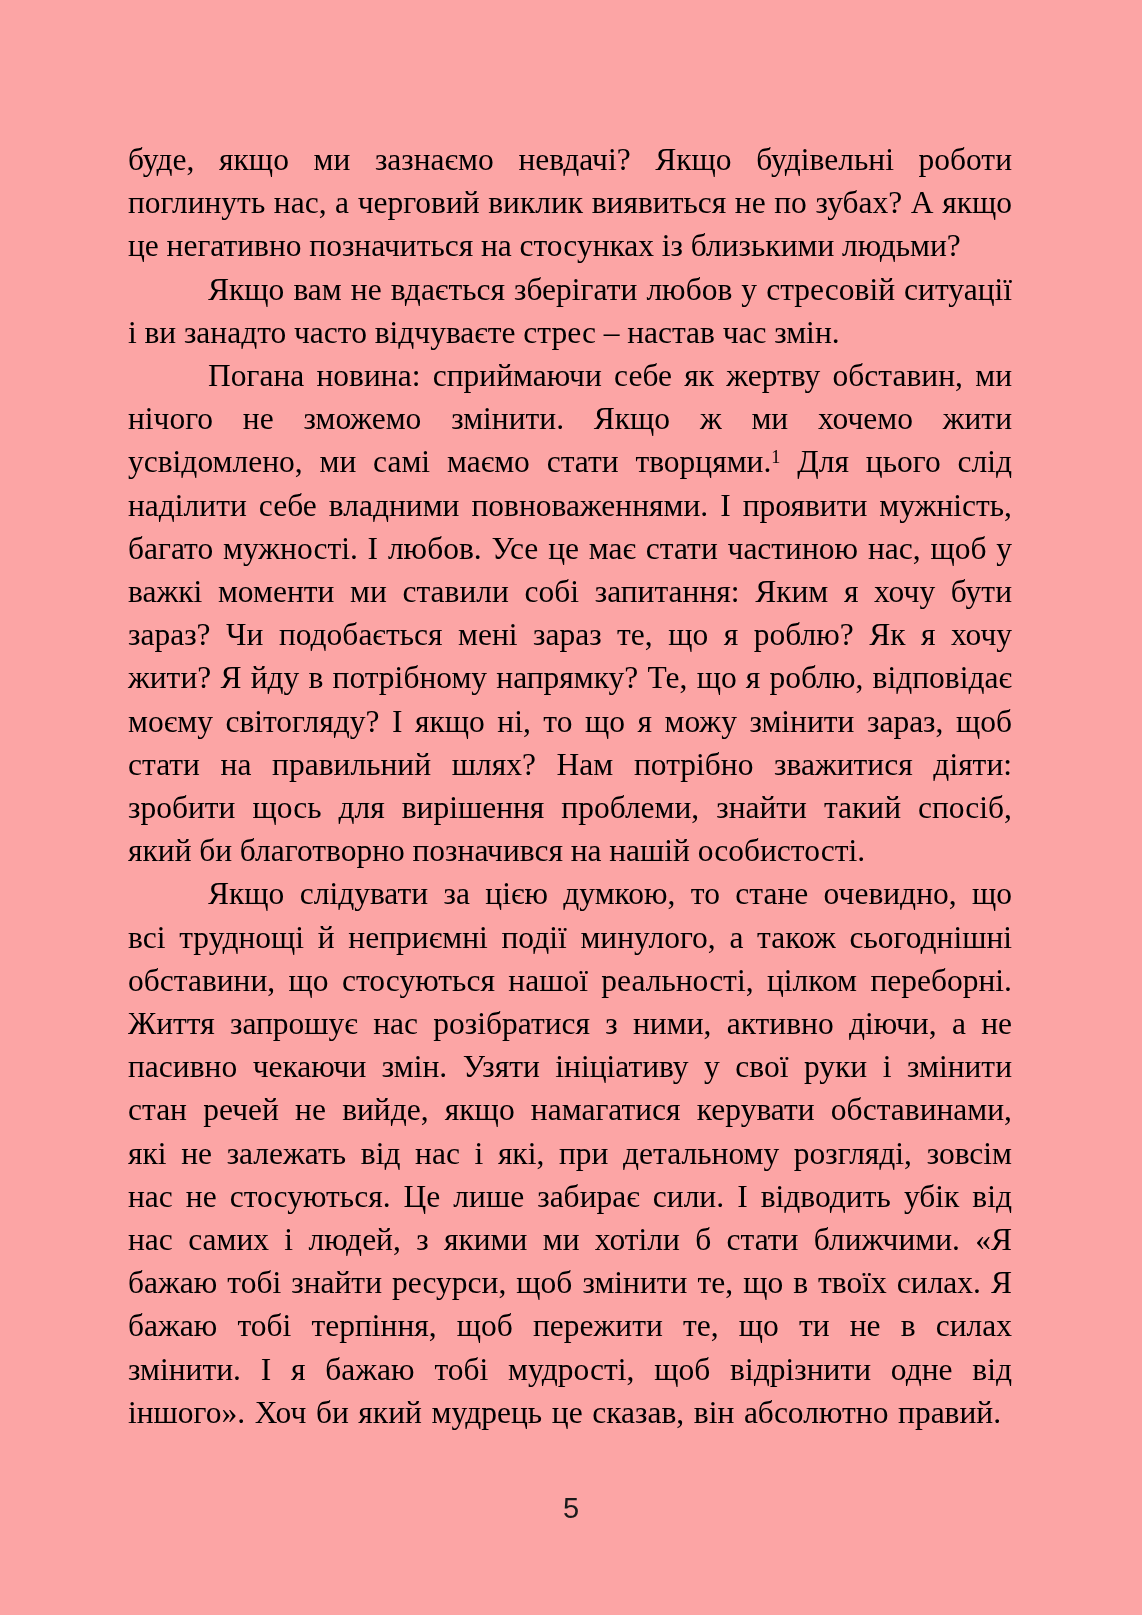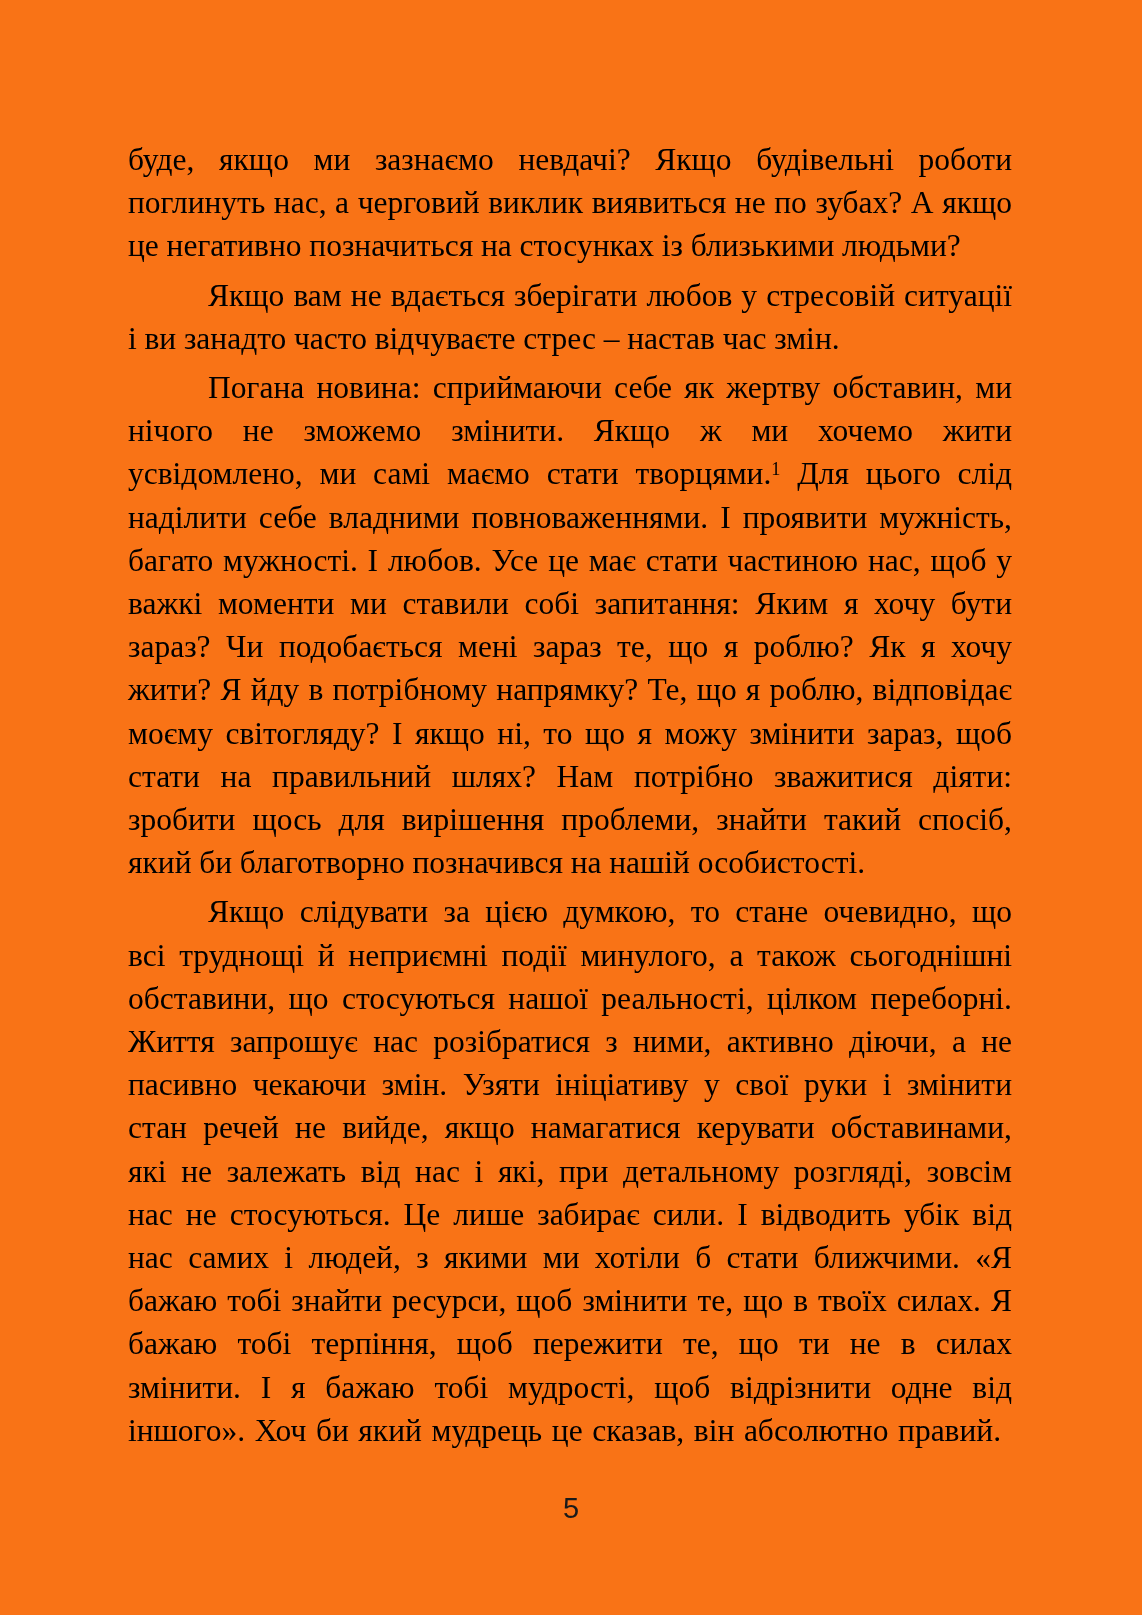--- a/index.html
+++ b/index.html
@@ -10,41 +10,41 @@
   }
   body {
     font-family: "Liberation Serif", "DejaVu Serif", serif;
     color: #000000;
   }
   .page {
     position: relative;
     width: 1142px;
     height: 1615px;
     margin: 0 auto;
-    background: #f97316;
+    background: #fca5a5;
     overflow: hidden;
   }
   .text-column {
     position: absolute;
     left: 128px;
     top: 138px;
     width: 884px;
   }
   .para {
     margin: 0;
     font-size: 31.5px;
     line-height: 43.2px;
     text-align: justify;
     text-justify: inter-word;
     text-indent: 80px;
     hyphens: manual;
     -webkit-hyphens: manual;
   }
   .para + .para {
-    margin-top: 6px;
+    margin-top: 0;
   }
   
   .para.loose {
     word-spacing: 0.055em;
   }
   .para.tight {
     word-spacing: -0.005em;
   }
   sup.fn {
     font-size: 0.58em;

